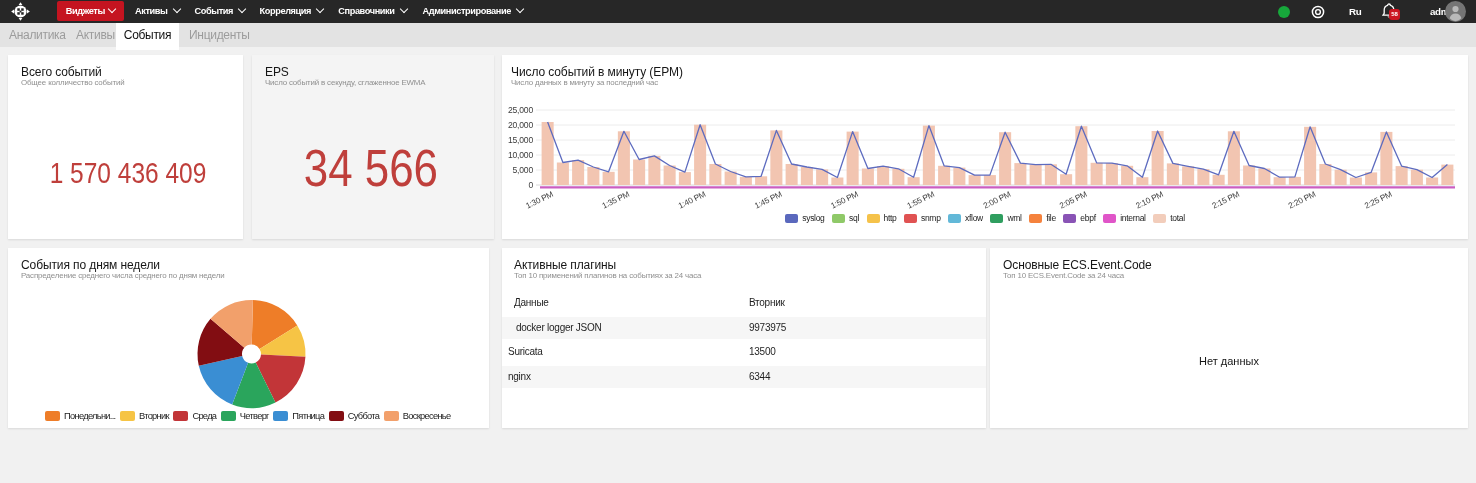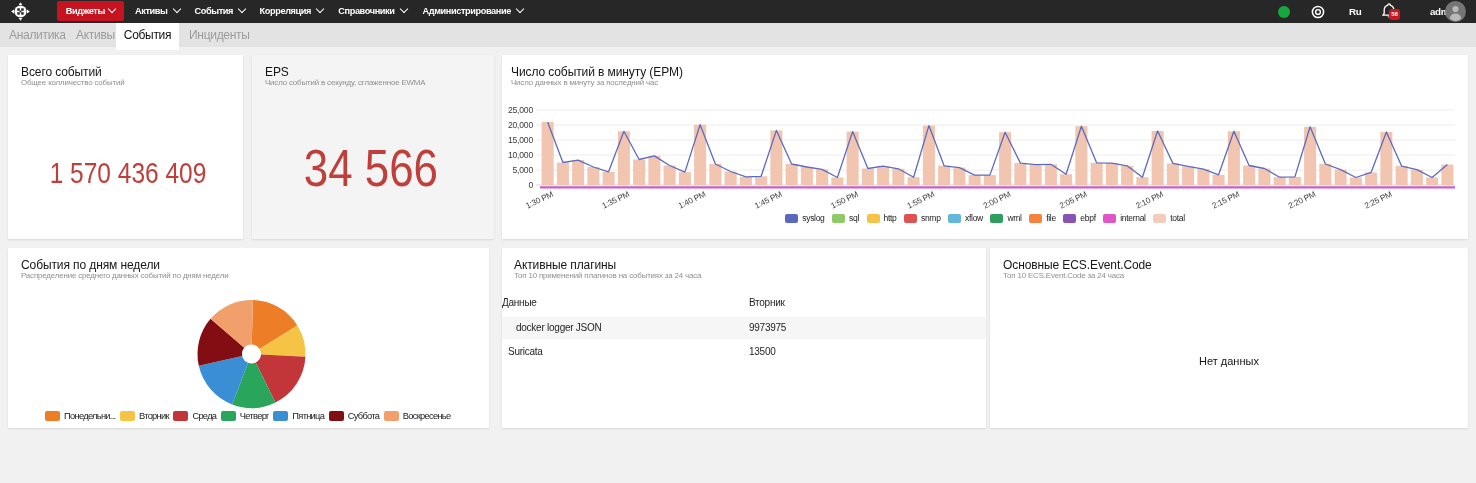--- a/index.html
+++ b/index.html
@@ -173,21 +173,21 @@
       <span style="display:inline-flex;align-items:center"><span class="sq" style="width:13px;height:9px;background:#2f9e5f"></span>wml</span>
       <span style="display:inline-flex;align-items:center"><span class="sq" style="width:13px;height:9px;background:#f5823d"></span>file</span>
       <span style="display:inline-flex;align-items:center"><span class="sq" style="width:13px;height:9px;background:#8953b5"></span>ebpf</span>
       <span style="display:inline-flex;align-items:center"><span class="sq" style="width:13px;height:9px;background:#e055c8"></span>internal</span>
       <span style="display:inline-flex;align-items:center"><span class="sq" style="width:13px;height:9px;background:#f2cdbb"></span>total</span>
     </div>
 </div>
 
 <div class="card" style="left:8px;top:248px;width:481px;height:180px">
   <div class="ctitle">События по дням недели</div>
-  <div class="csub">Распределение среднего данных событий по дням недели</div>
+  <div class="csub">Распределение среднего числа среднего по дням недели</div>
   <svg width="481" height="180" viewBox="0 0 481 180" style="position:absolute;left:0;top:0">
       <path d="M244.91,52.02 A54.0,54.0 0 0 1 289.29,77.38 L251.56,100.97 A9.5,9.5 0 0 0 243.75,96.50 Z" fill="#ee7d28"></path>
       <path d="M289.29,77.38 A54.0,54.0 0 0 1 297.43,108.83 L252.99,106.50 A9.5,9.5 0 0 0 251.56,100.97 Z" fill="#f6c445"></path>
       <path d="M297.43,108.83 A54.0,54.0 0 0 1 267.43,154.41 L247.71,114.52 A9.5,9.5 0 0 0 252.99,106.50 Z" fill="#c23538"></path>
       <path d="M267.43,154.41 A54.0,54.0 0 0 1 224.15,156.41 L240.10,114.87 A9.5,9.5 0 0 0 247.71,114.52 Z" fill="#2aa55c"></path>
       <path d="M224.15,156.41 A54.0,54.0 0 0 1 190.80,117.78 L234.23,108.07 A9.5,9.5 0 0 0 240.10,114.87 Z" fill="#3a8ed3"></path>
       <path d="M190.80,117.78 A54.0,54.0 0 0 1 202.50,70.86 L236.29,99.82 A9.5,9.5 0 0 0 234.23,108.07 Z" fill="#820d12"></path>
       <path d="M202.50,70.86 A54.0,54.0 0 0 1 244.91,52.02 L243.75,96.50 A9.5,9.5 0 0 0 236.29,99.82 Z" fill="#f2a06b"></path>
     </svg>
   <div class="leg" style="left:37px;top:163px;font-size:9.3px;letter-spacing:-0.7px;gap:4.5px">
@@ -198,23 +198,24 @@
       <span style="display:inline-flex;align-items:center"><span class="sq" style="width:15px;height:10px;background:#3a8ed3"></span>Пятница</span>
       <span style="display:inline-flex;align-items:center"><span class="sq" style="width:15px;height:10px;background:#820d12"></span>Суббота</span>
       <span style="display:inline-flex;align-items:center"><span class="sq" style="width:15px;height:10px;background:#f2a06b"></span>Воскресенье</span>
     </div>
 </div>
 
 <div class="card" style="left:502px;top:248px;width:484px;height:180px">
   <div class="ctitle" style="left:12px">Активные плагины</div>
   <div class="csub" style="left:12px">Топ 10 применений плагинов на событиях за 24 часа</div>
   <div class="abs" style="left:0;top:44px;width:484px;font-size:10px;letter-spacing:-0.25px;color:#1f1f1f">
-    <div style="position:relative;height:22px;line-height:22px;margin-bottom:2.5px"><span style="margin-left:0">Данные</span><span style="position:absolute;left:247px">Вторник</span></div>
+    <div style="position:relative;height:22px;line-height:22px;margin-bottom:2.5px"><span style="margin-left:12px">Данные</span><span style="position:absolute;left:247px">Вторник</span></div>
     <div style="position:relative;height:22px;line-height:22px;background:#f6f6f6;margin-bottom:2.5px"><span style="margin-left:14px">docker logger JSON</span><span style="position:absolute;left:247px">9973975</span></div>
     <div style="position:relative;height:22px;line-height:22px;margin-bottom:2.5px"><span style="margin-left:6px">Suricata</span><span style="position:absolute;left:247px">13500</span></div>
+    <div style="position:relative;height:22px;line-height:22px;background:#f6f6f6"><span style="margin-left:6px">nginx</span><span style="position:absolute;left:247px">6344</span></div>
   </div>
 </div>
 
 <div class="card" style="left:990px;top:248px;width:478px;height:180px">
   <div class="ctitle">Основные ECS.Event.Code</div>
   <div class="csub">Топ 10 ECS.Event.Code за 24 часа</div>
   <div class="abs" style="left:0;top:107px;width:100%;text-align:center;font-size:11px;color:#161616">Нет данных</div>
 </div>
 
 </body></html>

